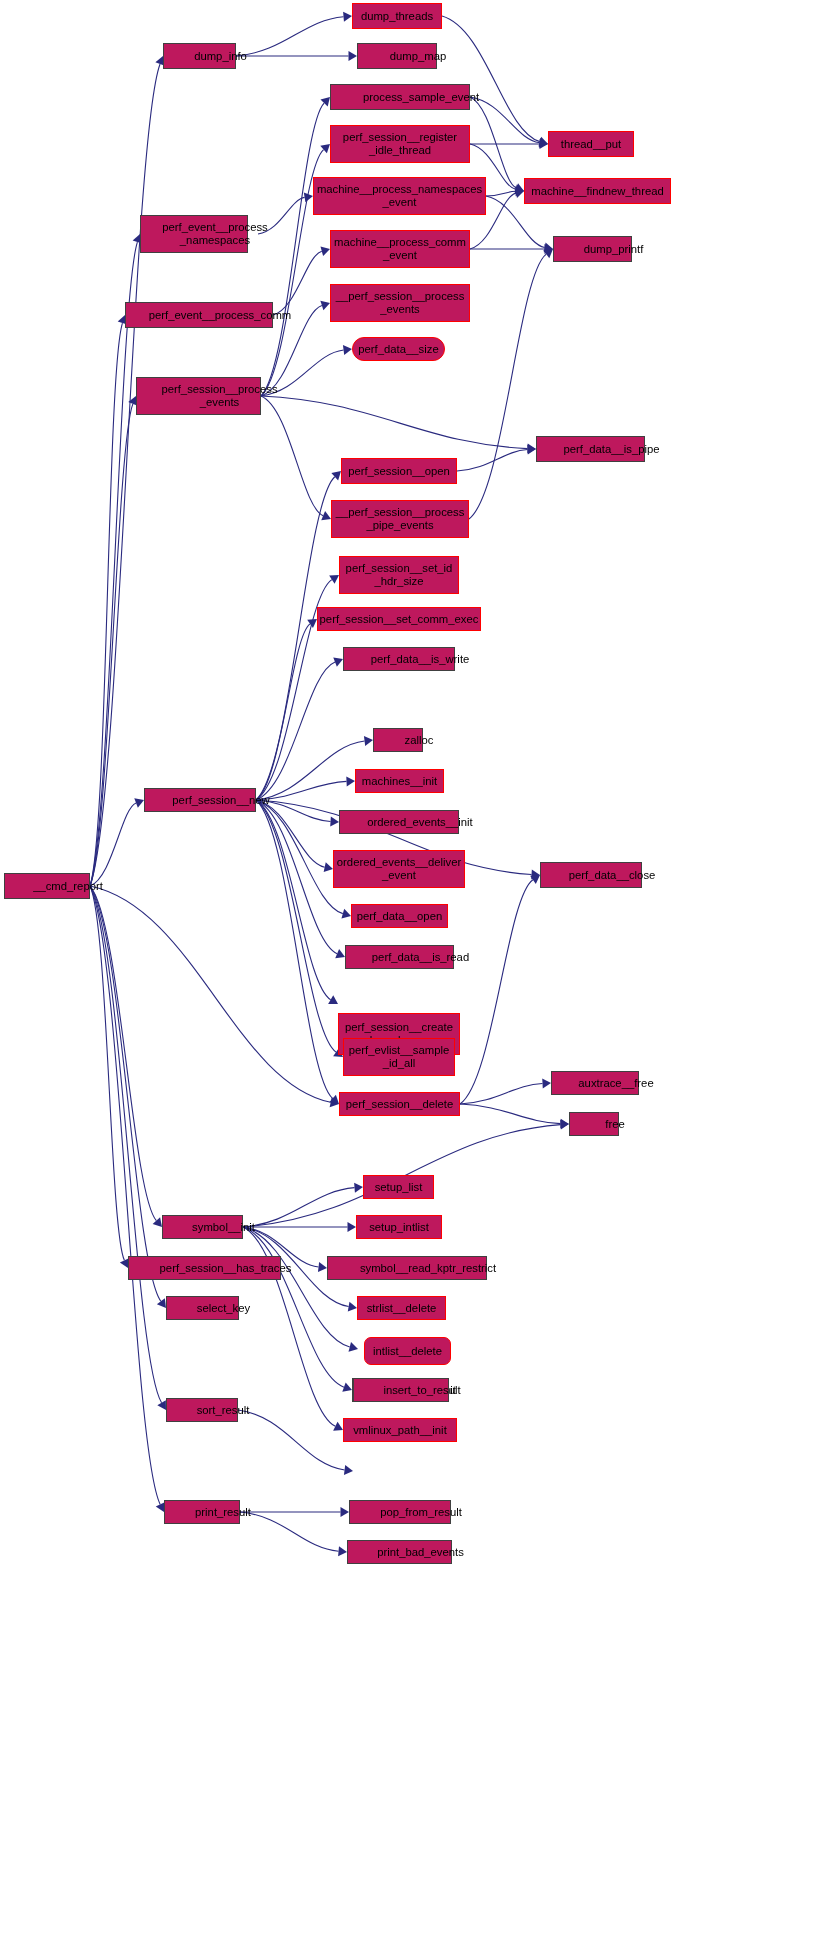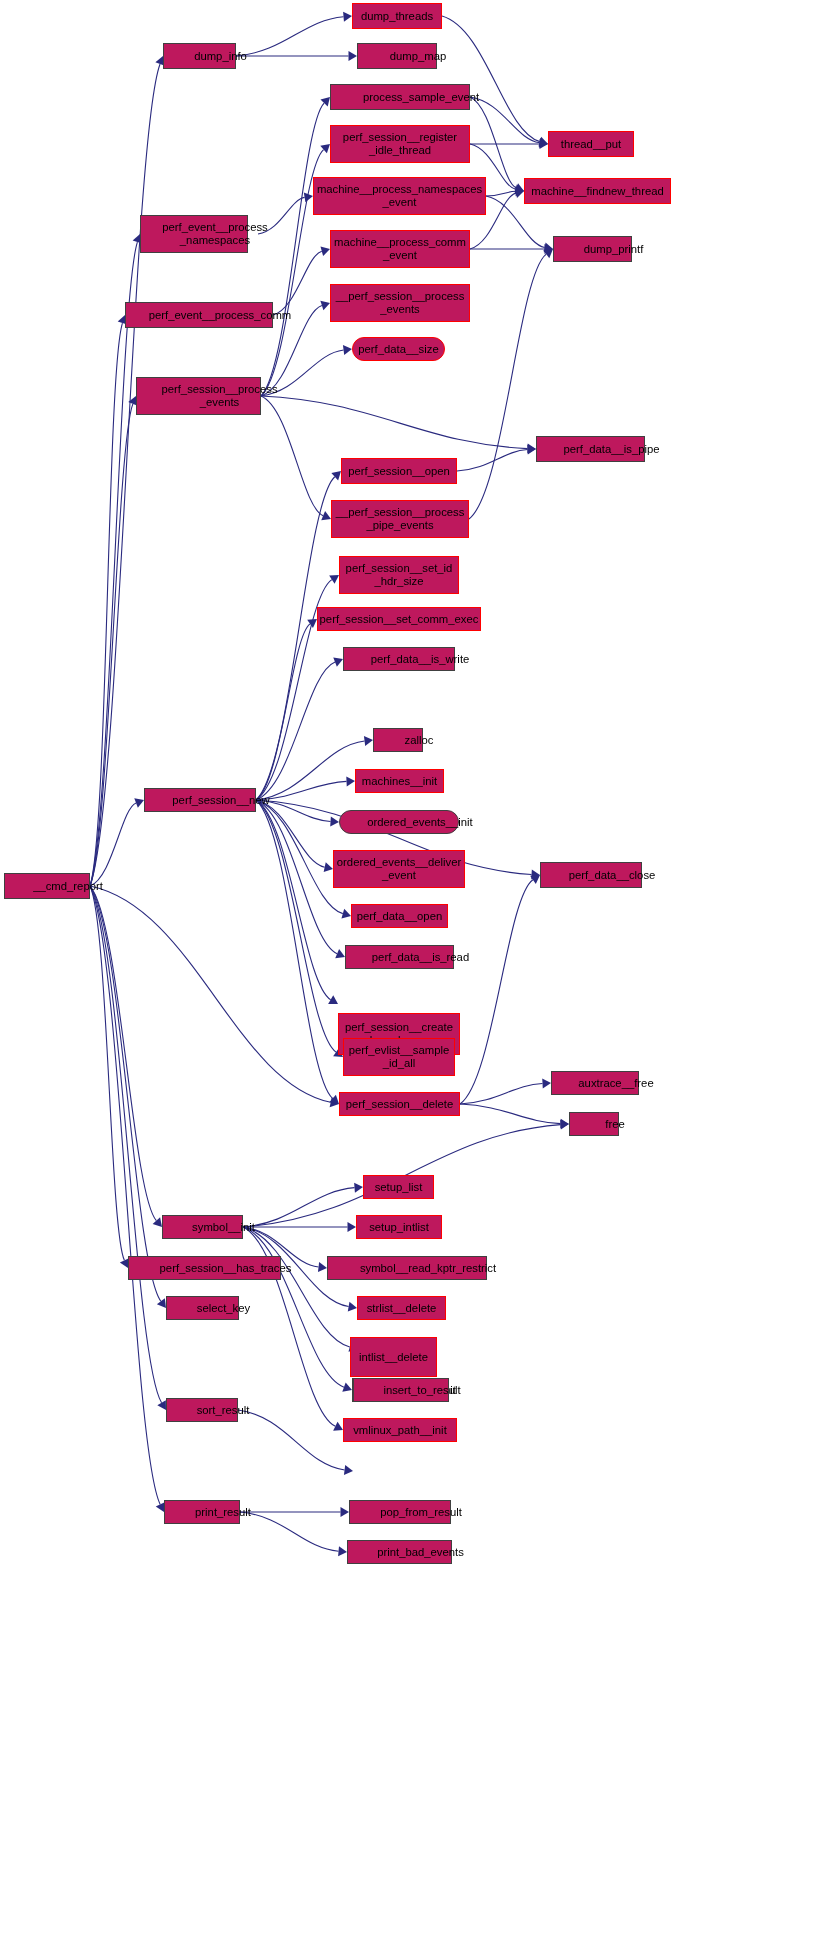--- a/index.html
+++ b/index.html
@@ -212,41 +212,41 @@
       <div class="node redstrong" style="left: 341px; top: 458px; width: 116px; height: 26px;">perf_session__open</div>
       <div class="node redstrong" style="left: 331px; top: 500px; width: 138px; height: 38px;">__perf_session__process
 _pipe_events</div>
       <div class="node redstrong" style="left: 339px; top: 556px; width: 120px; height: 38px;">perf_session__set_id
 _hdr_size</div>
       <div class="node redstrong" style="left: 317px; top: 607px; width: 164px; height: 24px;">perf_session__set_comm_exec</div>
       <div class="node black" style="left: 343px; top: 647px; width: 112px; height: 24px;">perf_data__is_write</div>
       <div class="node black" style="left: 373px; top: 728px; width: 49px; height: 24px;">zalloc</div>
       <div class="node redstrong" style="left: 355px; top: 769px; width: 89px; height: 24px;">machines__init</div>
       <div class="node black" style="left: 144px; top: 788px; width: 112px; height: 24px;">perf_session__new</div>
-      <div class="node black" style="left: 339px; top: 810px; width: 120px; height: 24px; border-radius: 12px;">ordered_events__init</div>
+      <div class="node black" style="left: 339px; top: 810px; width: 120px; height: 24px;">ordered_events__init</div>
       <div class="node redstrong" style="left: 333px; top: 850px; width: 132px; height: 38px;">ordered_events__deliver
 _event</div>
       <div class="node black" style="left: 540px; top: 862px; width: 102px; height: 26px;">perf_data__close</div>
       <div class="node redstrong" style="left: 351px; top: 904px; width: 97px; height: 24px;">perf_data__open</div>
       <div class="node black" style="left: 345px; top: 945px; width: 109px; height: 24px;">perf_data__is_read</div>
       <div class="node redstrong" style="left: 338px; top: 985px; width: 122px; height: 42px; margin-top: 28px;">perf_session__create
 _kernel_maps</div>
       <div class="node redstrong" style="left: 343px; top: 1038px; width: 112px; height: 38px;">perf_evlist__sample
 _id_all</div>
       <div class="node black" style="left: 551px; top: 1071px; width: 88px; height: 24px;">auxtrace__free</div>
       <div class="node redstrong" style="left: 339px; top: 1092px; width: 121px; height: 24px;">perf_session__delete</div>
       <div class="node black" style="left: 569px; top: 1112px; width: 45px; height: 24px;">free</div>
       <div class="node redstrong" style="left: 363px; top: 1175px; width: 71px; height: 24px;">setup_list</div>
       <div class="node redstrong" style="left: 356px; top: 1215px; width: 86px; height: 24px;">setup_intlist</div>
       <div class="node black" style="left: 162px; top: 1215px; width: 81px; height: 24px;">symbol__init</div>
       <div class="node black" style="left: 327px; top: 1256px; width: 160px; height: 24px;">symbol__read_kptr_restrict</div>
       <div class="node black" style="left: 128px; top: 1256px; width: 153px; height: 24px;">perf_session__has_traces</div>
       <div class="node redstrong" style="left: 357px; top: 1296px; width: 89px; height: 24px;">strlist__delete</div>
       <div class="node black" style="left: 166px; top: 1296px; width: 73px; height: 24px;">select_key</div>
-      <div class="node redstrong" style="left: 350px; top: 1337px; width: 87px; height: 40px;">intlist__delete</div>
+      <div class="node redstrong" style="left: 364px; top: 1337px; width: 87px; height: 28px; border-radius: 7px;">intlist__delete</div>
       <div class="node black" style="left: 352px; top: 1378px; width: 85px; height: 24px;">symbol__elf_init</div>
       <div class="node black" style="left: 166px; top: 1398px; width: 72px; height: 24px;">sort_result</div>
       <div class="node redstrong" style="left: 343px; top: 1418px; width: 114px; height: 24px;">vmlinux_path__init</div>
       <div class="node black" style="left: 353px; top: 1378px; width: 96px; height: 24px;">insert_to_result</div>
       <div class="node black" style="left: 164px; top: 1500px; width: 76px; height: 24px;">print_result</div>
       <div class="node black" style="left: 349px; top: 1500px; width: 102px; height: 24px;">pop_from_result</div>
       <div class="node black" style="left: 347px; top: 1540px; width: 105px; height: 24px;">print_bad_events</div>
     </div>
 </div>
 

